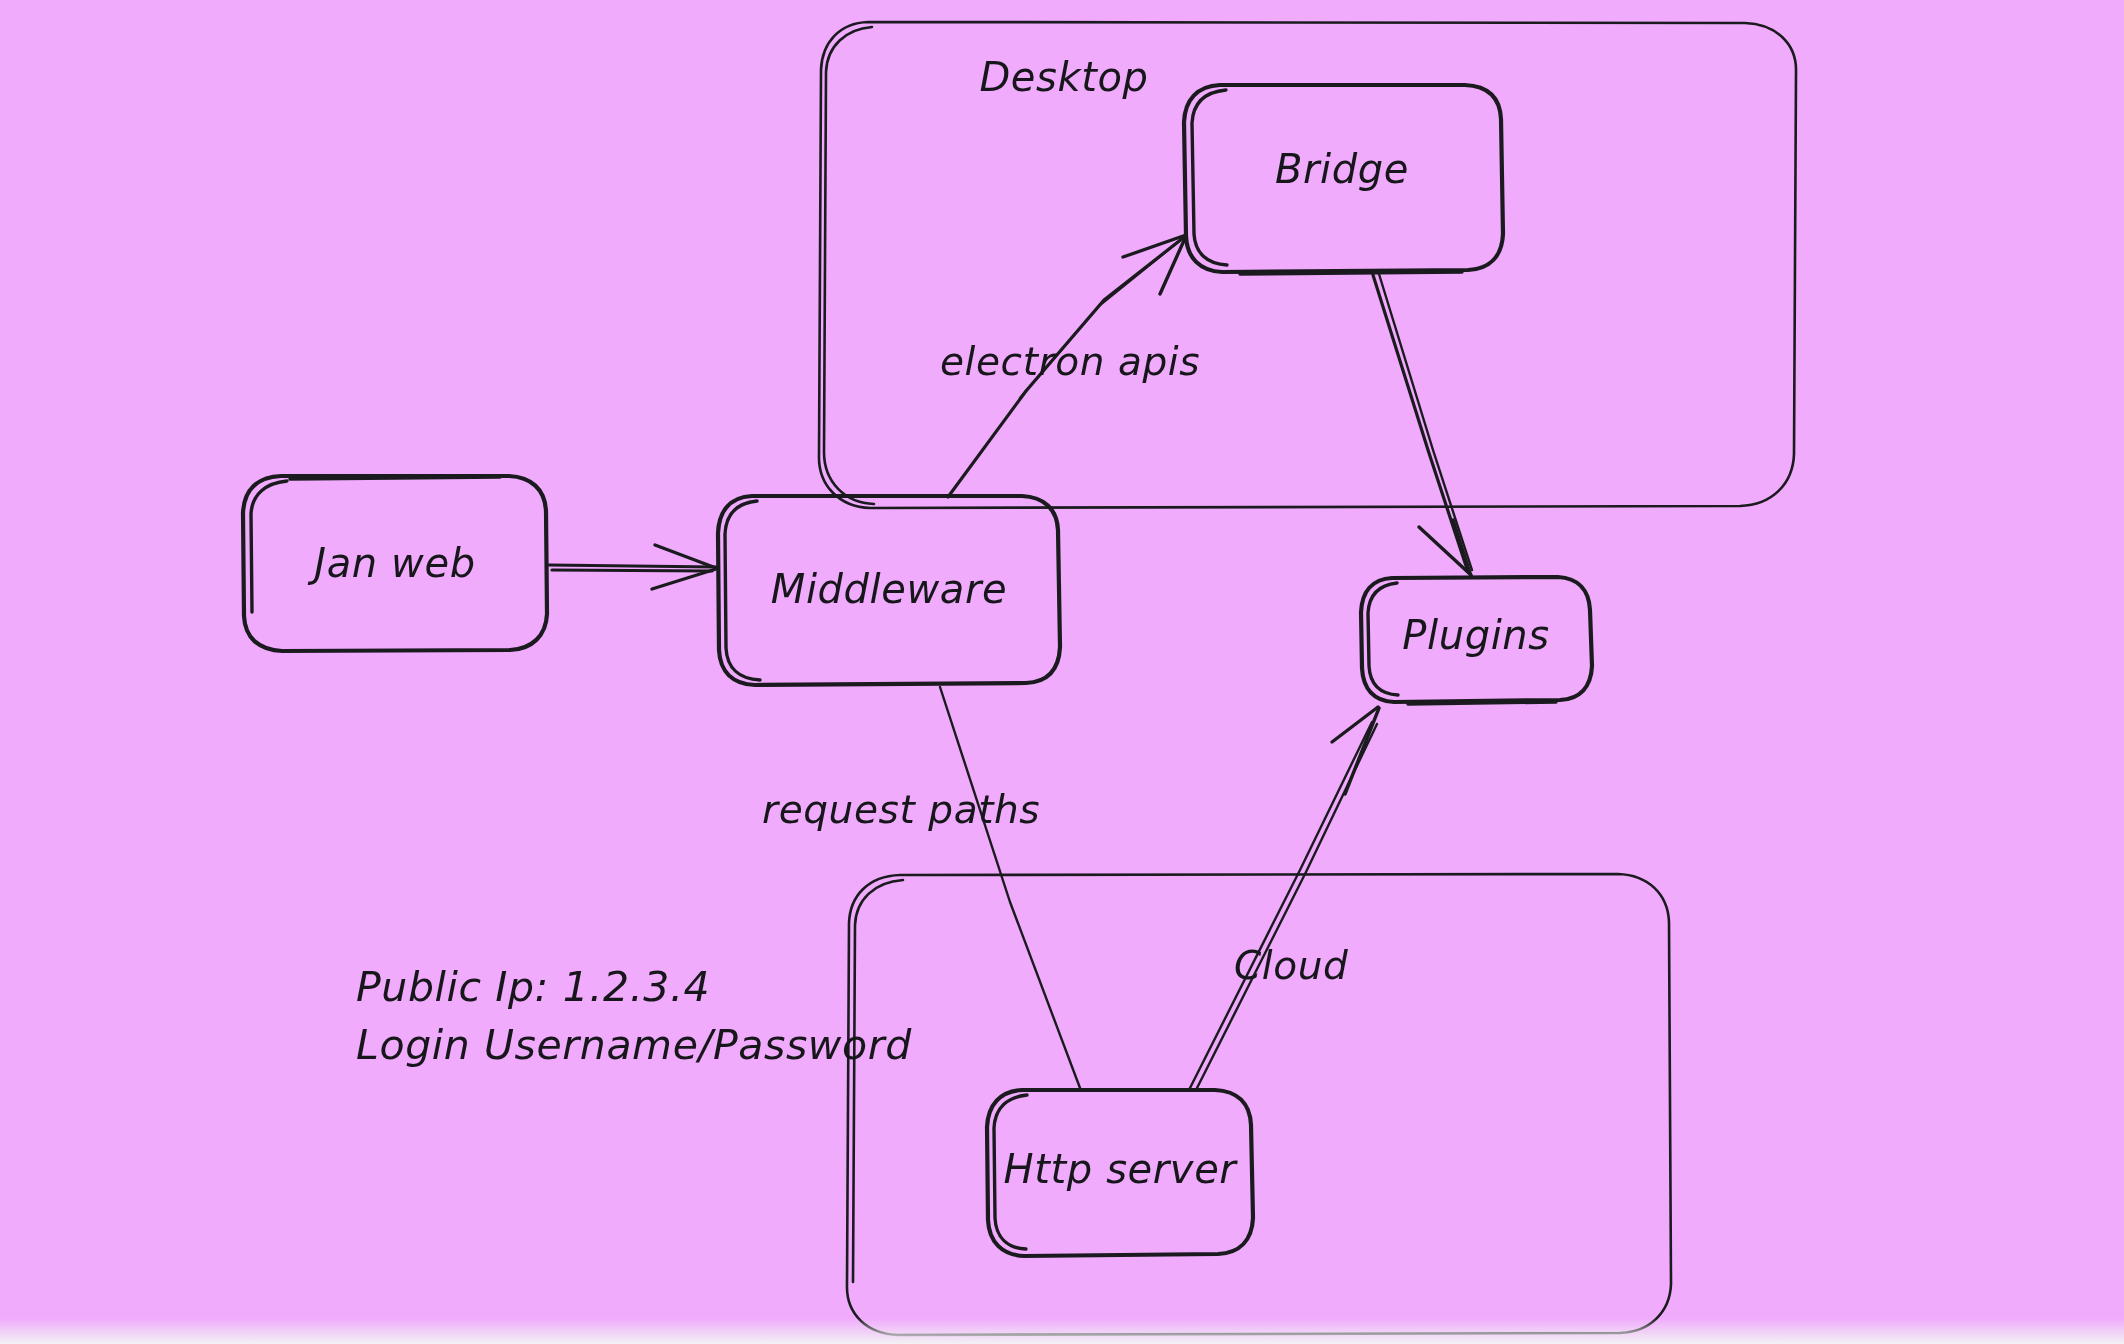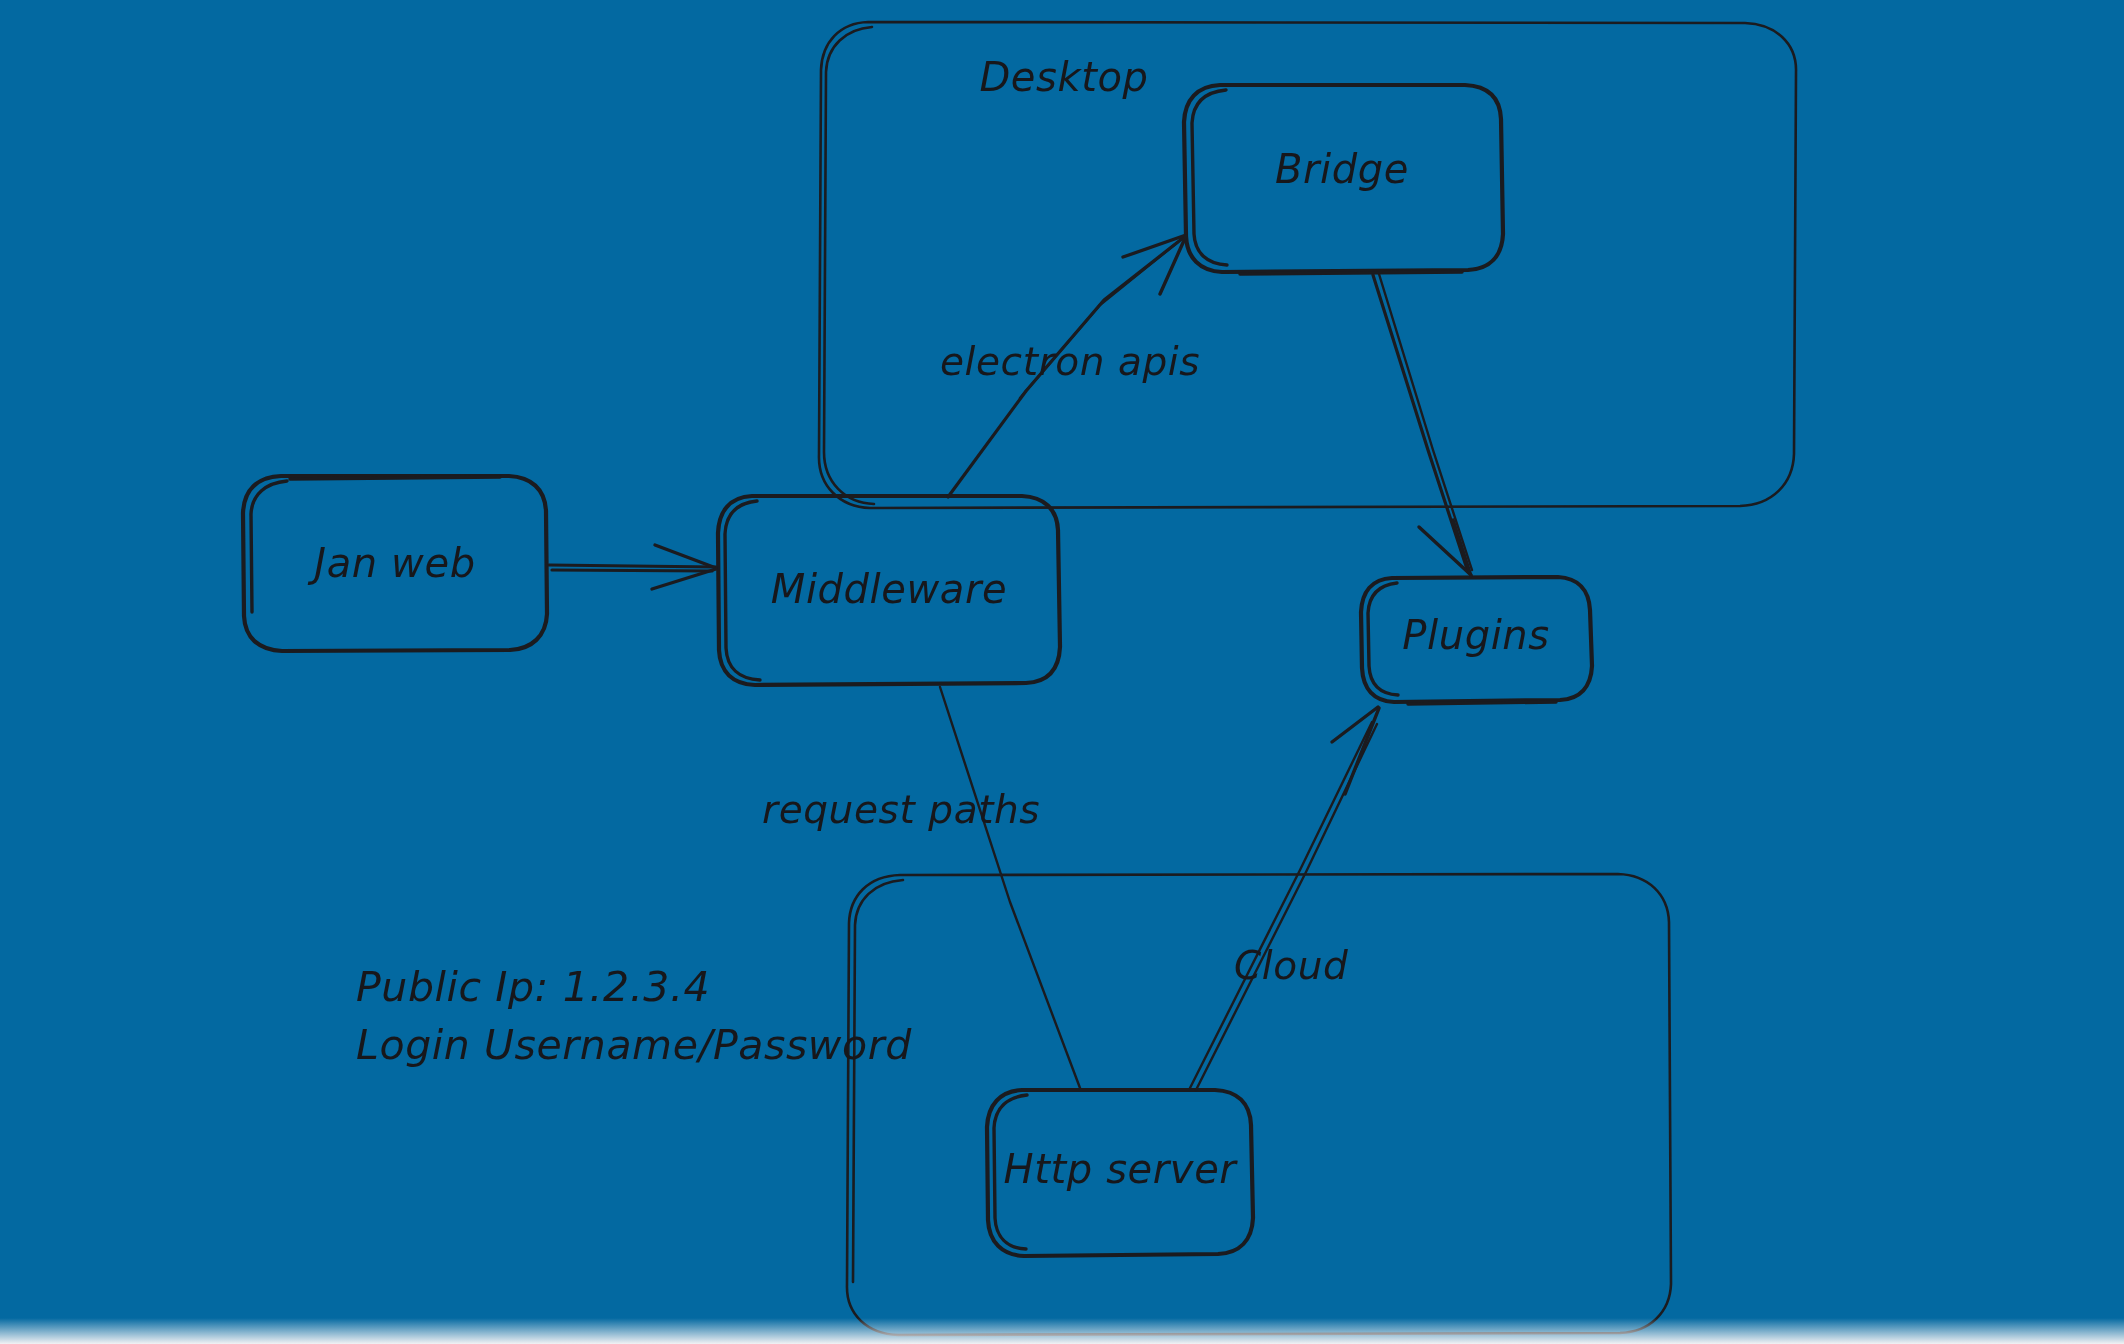--- a/index.html
+++ b/index.html
@@ -8,21 +8,21 @@
     padding: 0;
     background: #ffffff;
   }
   body {
     font-family: "DejaVu Sans", sans-serif;
   }
   #canvas-wrap {
     position: relative;
     width: 2124px;
     height: 1344px;
-    background: #0369a1;
+    background: #f0abfc;
     overflow: hidden;
   }
   #diagram-svg {
     position: absolute;
     left: 0;
     top: 0;
     width: 2124px;
     height: 1344px;
     display: block;
   }

